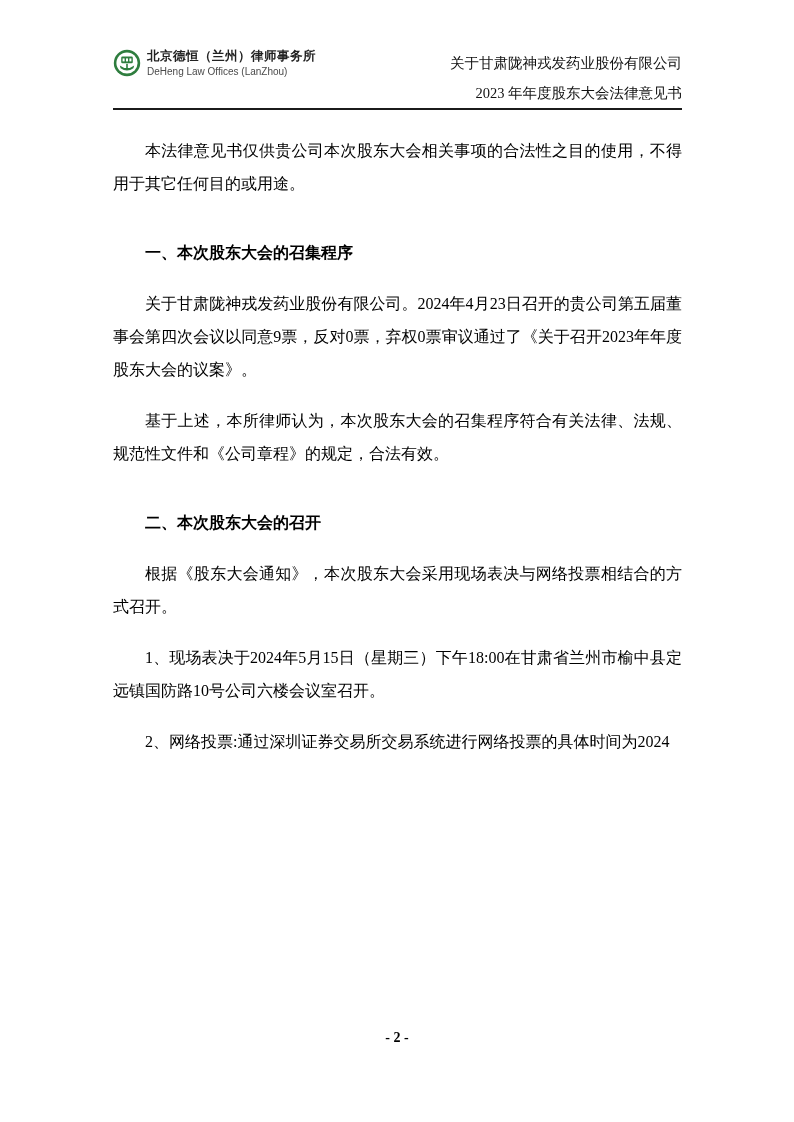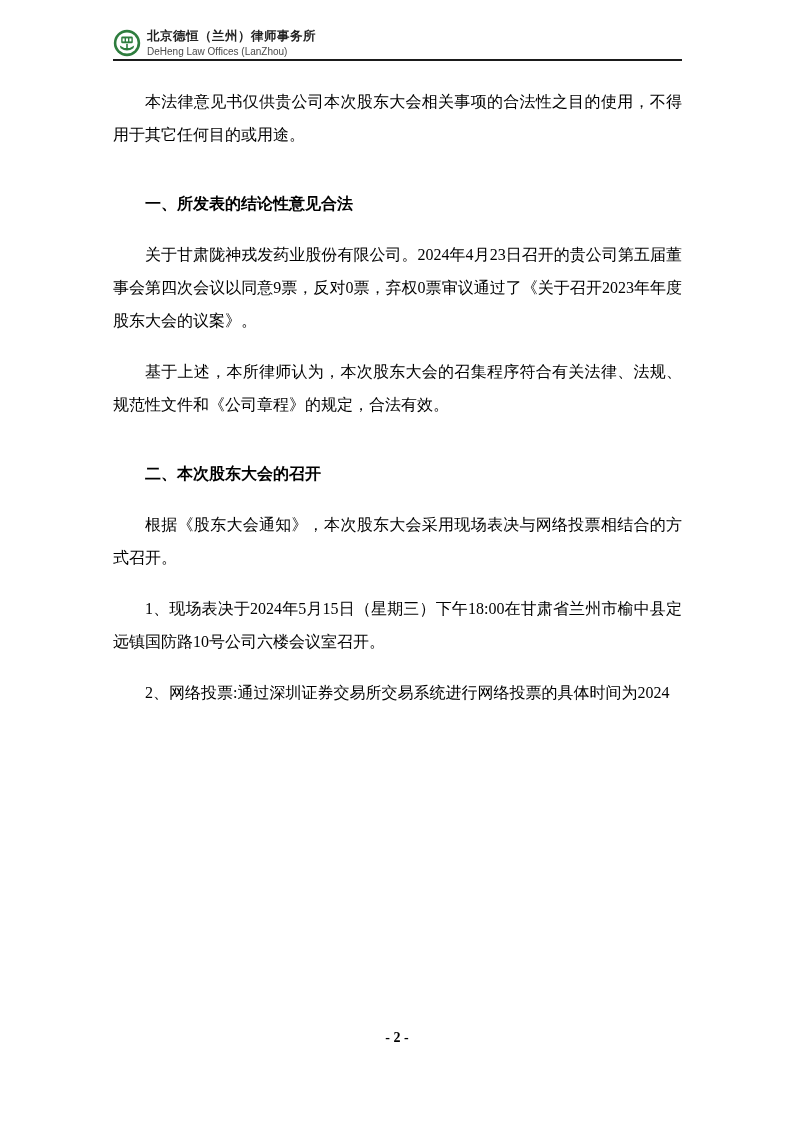--- a/index.html
+++ b/index.html
@@ -16,21 +16,21 @@
     overflow: hidden;
   }
 
   .content { margin: 0 112px 0 113px; }
 
   
   .header {
     display: flex;
     justify-content: space-between;
     align-items: flex-start;
-    padding-top: 28px;
+    padding-top: 48px;
   }
   .firm { display: flex; align-items: flex-start; gap: 6px; }
   .logo { width: 28px; height: 28px; flex: 0 0 auto; margin-top: 1px; }
   .firm-zh {
     font-family: "Liberation Sans", "DejaVu Sans", sans-serif;
     font-weight: bold;
     font-size: 12.5px;
     line-height: 17px;
     color: #222;
     letter-spacing: 0.5px;
@@ -100,27 +100,31 @@
           <rect x="13" y="9.4" width="2" height="3" fill="#ffffff"></rect>
           <rect x="16.4" y="9.4" width="2" height="3" fill="#ffffff"></rect>
           <path d="M6.8 16.4 Q14 21.8 21.2 16.4 L20.4 19.2 Q14 23.6 7.6 19.2 Z" fill="#2e7d3e"></path>
           <rect x="13.2" y="14.8" width="1.6" height="5.4" fill="#2e7d3e"></rect>
         </svg>
         <div>
           <div class="firm-zh">北京德恒（兰州）律师事务所</div>
           <div class="firm-en">DeHeng Law Offices (LanZhou)</div>
         </div>
       </div>
+      <div class="doc-ref">
+        <div>关于甘肃陇神戎发药业股份有限公司</div>
+        <div>2023 年年度股东大会法律意见书</div>
+      </div>
     </div>
 
     <div class="rule"></div>
 
     <div class="body-text">
       <p class="para">本法律意见书仅供贵公司本次股东大会相关事项的合法性之目的使用，不得用于其它任何目的或用途。</p>
-      <h2 class="sec-heading">一、所发表的结论性意见合法</h2>
+      <h2 class="sec-heading">一、本次股东大会的召集程序</h2>
       <p class="para">关于甘肃陇神戎发药业股份有限公司。2024年4月23日召开的贵公司第五届董事会第四次会议以同意9票，反对0票，弃权0票审议通过了《关于召开2023年年度股东大会的议案》。</p>
       <p class="para">基于上述，本所律师认为，本次股东大会的召集程序符合有关法律、法规、规范性文件和《公司章程》的规定，合法有效。</p>
       <h2 class="sec-heading">二、本次股东大会的召开</h2>
       <p class="para">根据《股东大会通知》，本次股东大会采用现场表决与网络投票相结合的方式召开。</p>
       <p class="para">1、现场表决于2024年5月15日（星期三）下午18:00在甘肃省兰州市榆中县定远镇国防路10号公司六楼会议室召开。</p>
       <p class="para">2、网络投票:通过深圳证券交易所交易系统进行网络投票的具体时间为2024</p>
     </div>
 
   </div>
 

